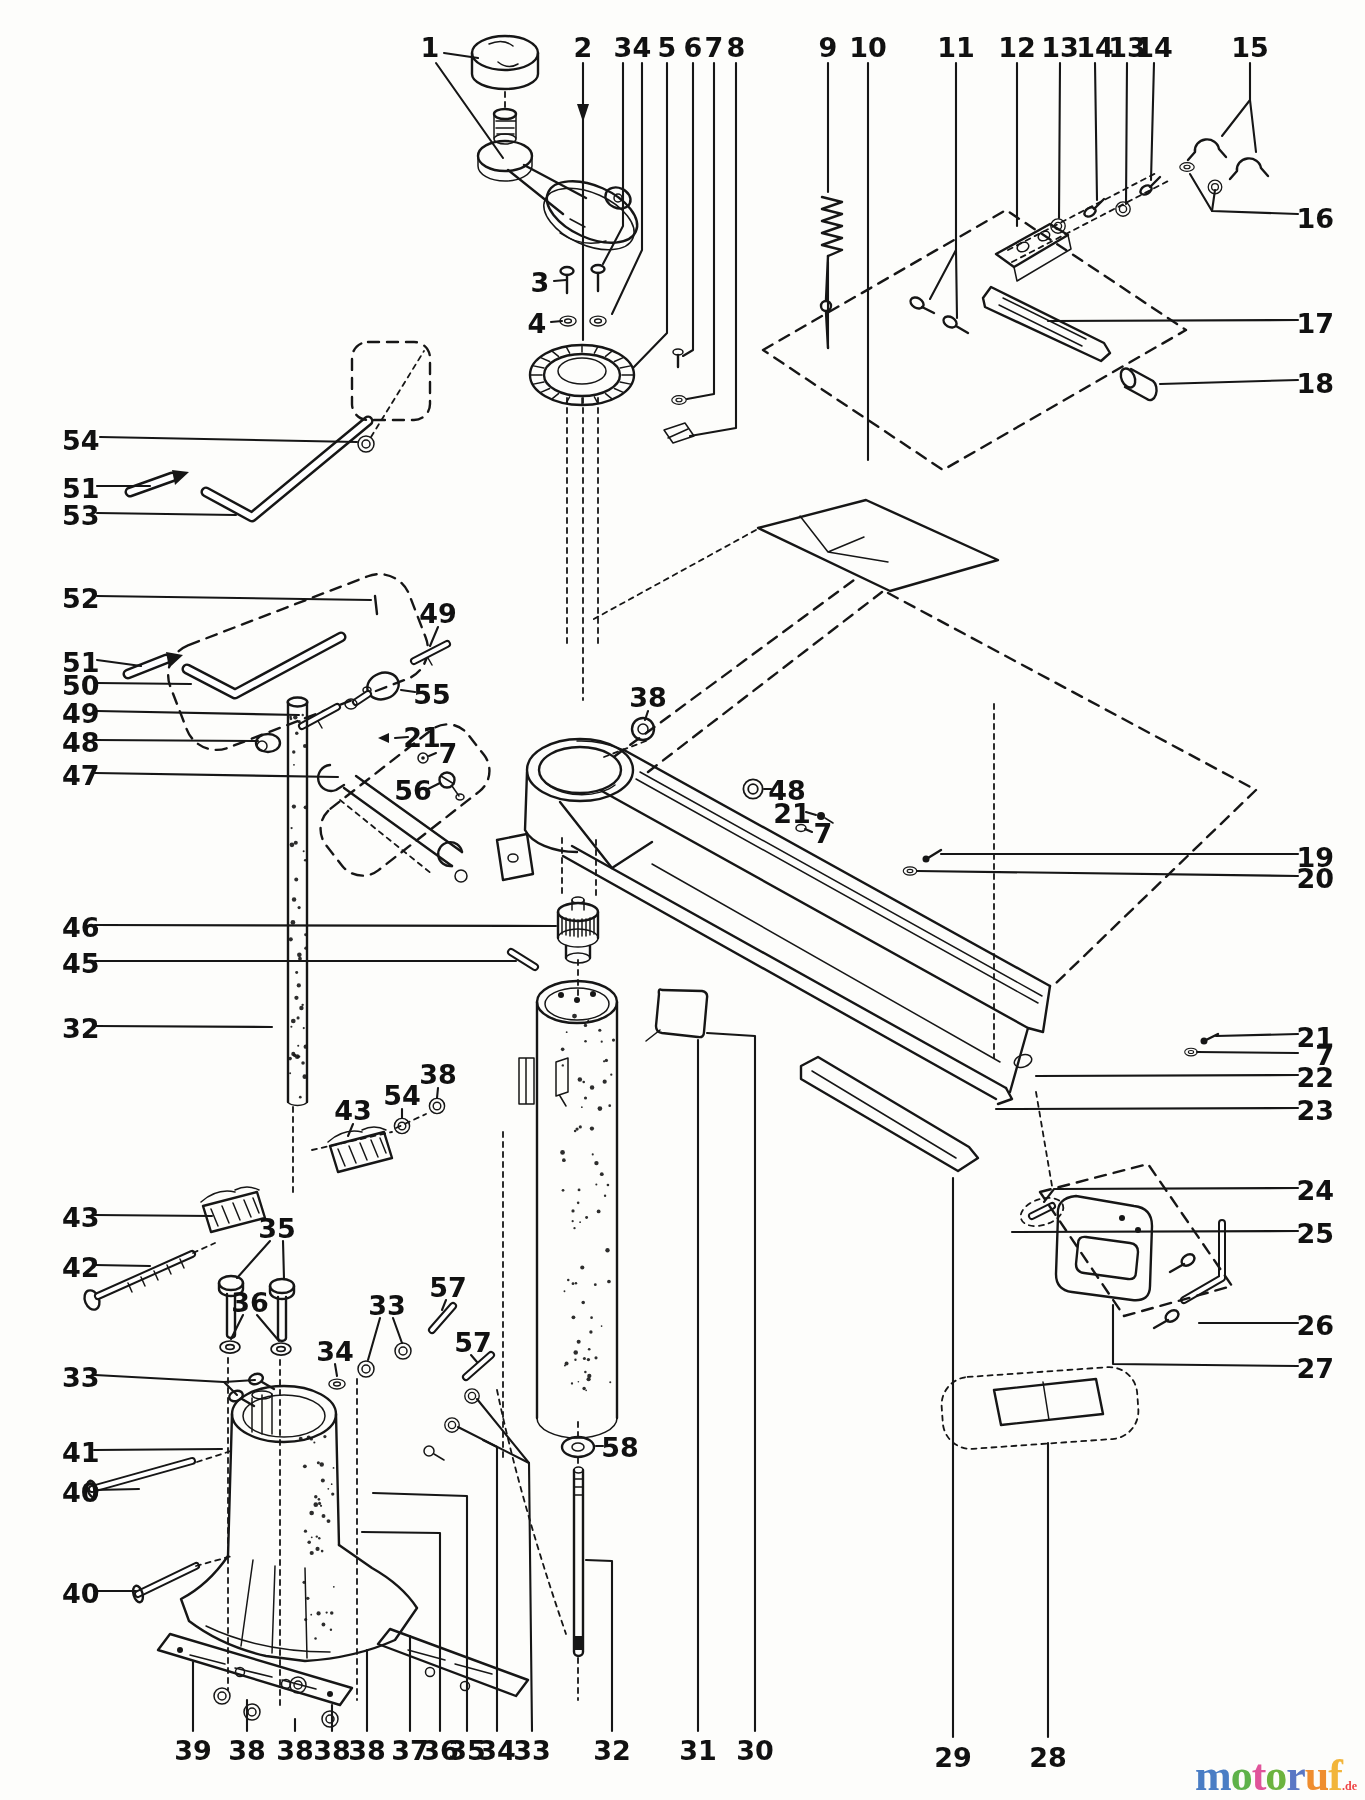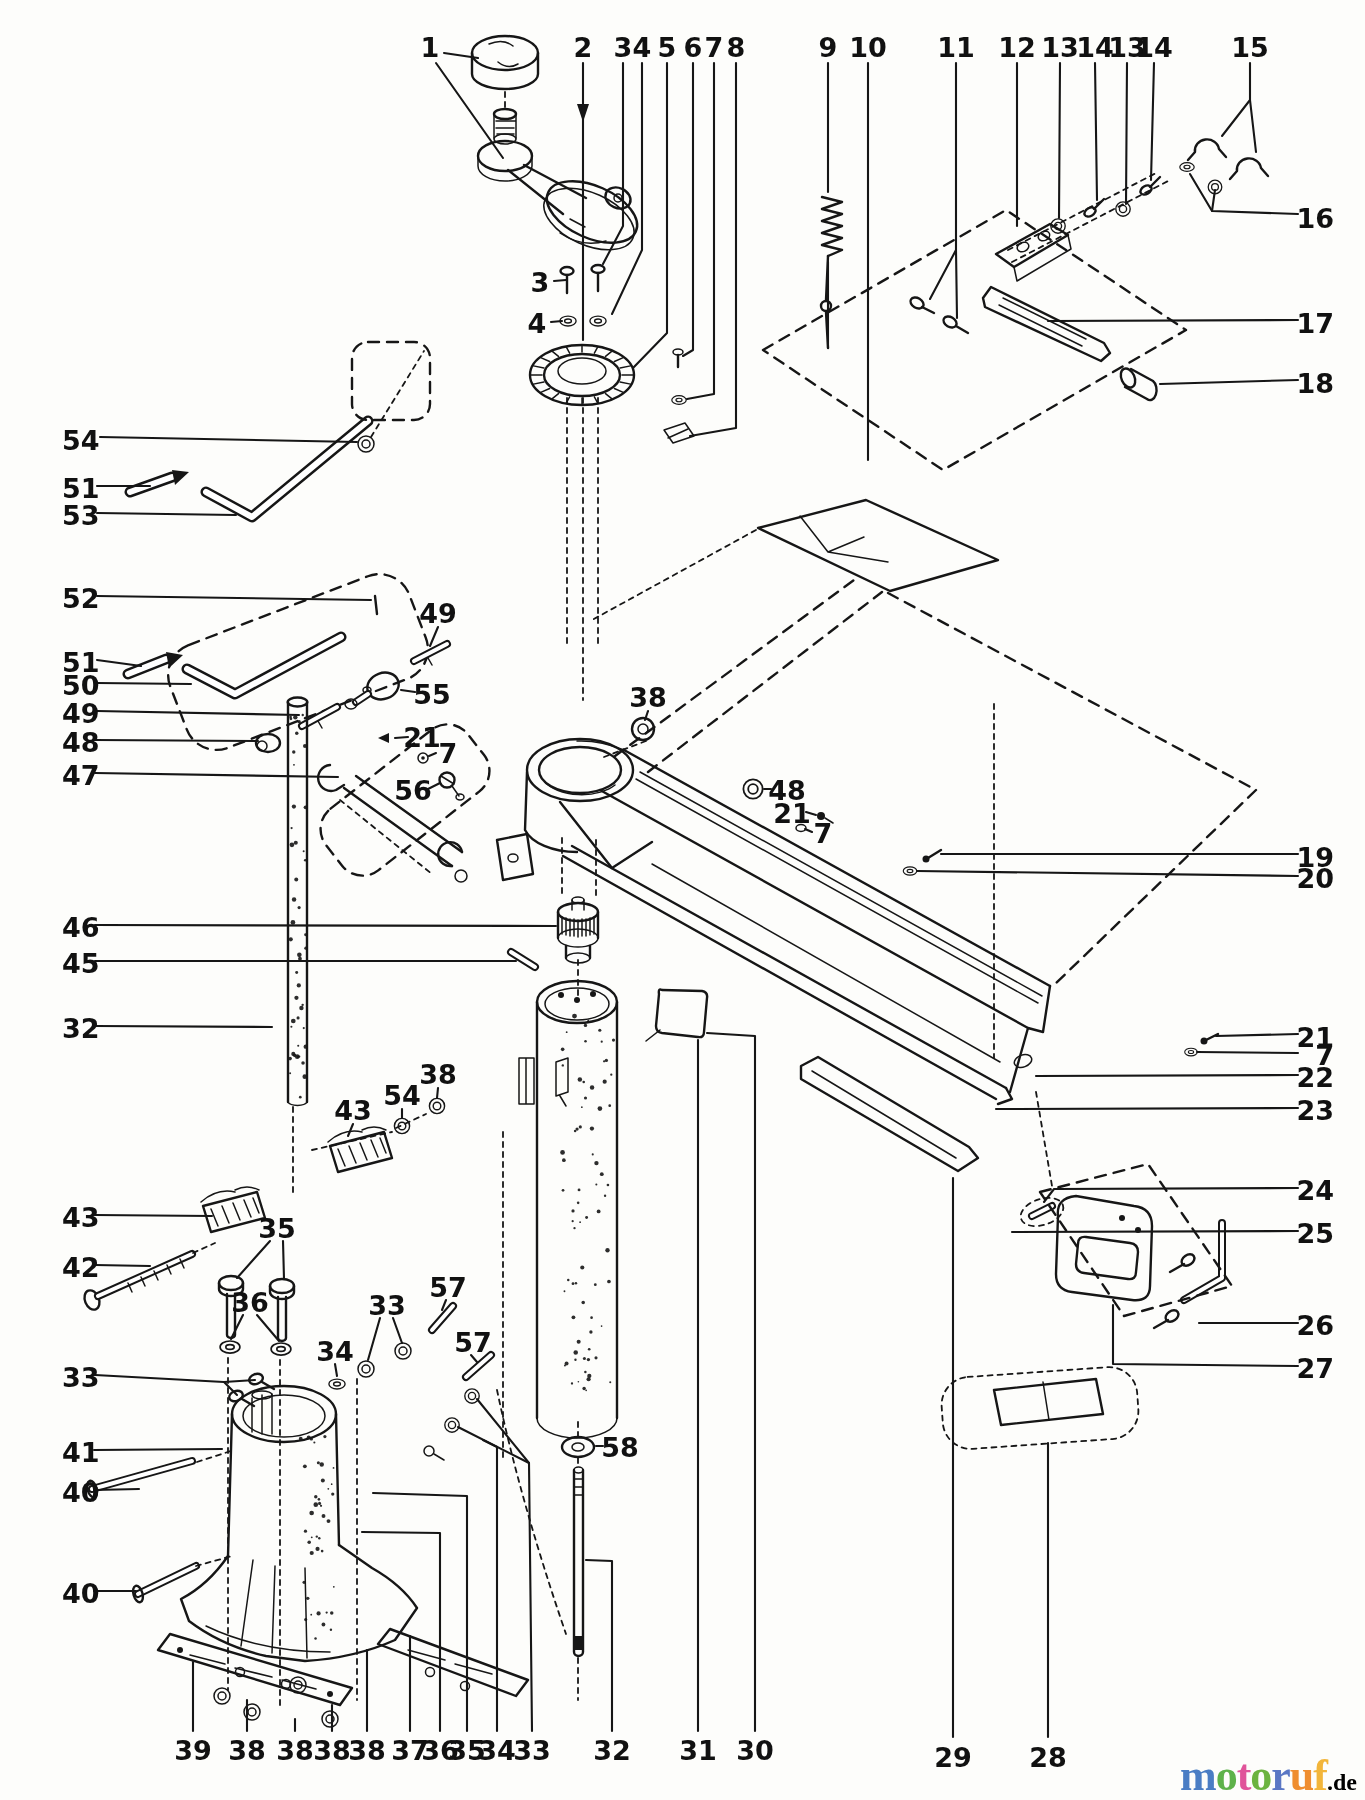--- a/index.html
+++ b/index.html
@@ -12,21 +12,21 @@
   .dash{stroke-dasharray:11 8;}
   .dash2{stroke-dasharray:5 5;stroke-width:1.8;}
   .tube{stroke:#161616;stroke-width:11;fill:none;stroke-linecap:round;stroke-linejoin:round;}
   .tube2{stroke:#161616;stroke-width:8;fill:none;stroke-linecap:round;stroke-linejoin:round;}
   .tin{stroke:#fff;stroke-width:6;fill:none;stroke-linecap:round;stroke-linejoin:round;}
   .tin2{stroke:#fff;stroke-width:4;fill:none;stroke-linecap:round;stroke-linejoin:round;}
   .ink{fill:#161616;stroke:none;}
   .lbl{font-weight:700;font-size:27px;fill:#111;}
   .wm{position:absolute;right:8px;bottom:2px;font-family:"Liberation Serif","DejaVu Serif",serif;
       font-weight:700;font-size:44px;line-height:1;letter-spacing:-1px;}
-  .wm .de{font-size:24px;color:#000000;letter-spacing:0;}
+  .wm .de{font-size:12px;color:#ef4444;letter-spacing:0;}
 </style>
 </head>
 <body>
 
 <div class="page">
 <svg id="art" width="1365" height="1800" viewBox="0 0 1365 1800">
 
   <defs>
     <g id="nut">
           <circle r="8" class="ln thin"></circle>

